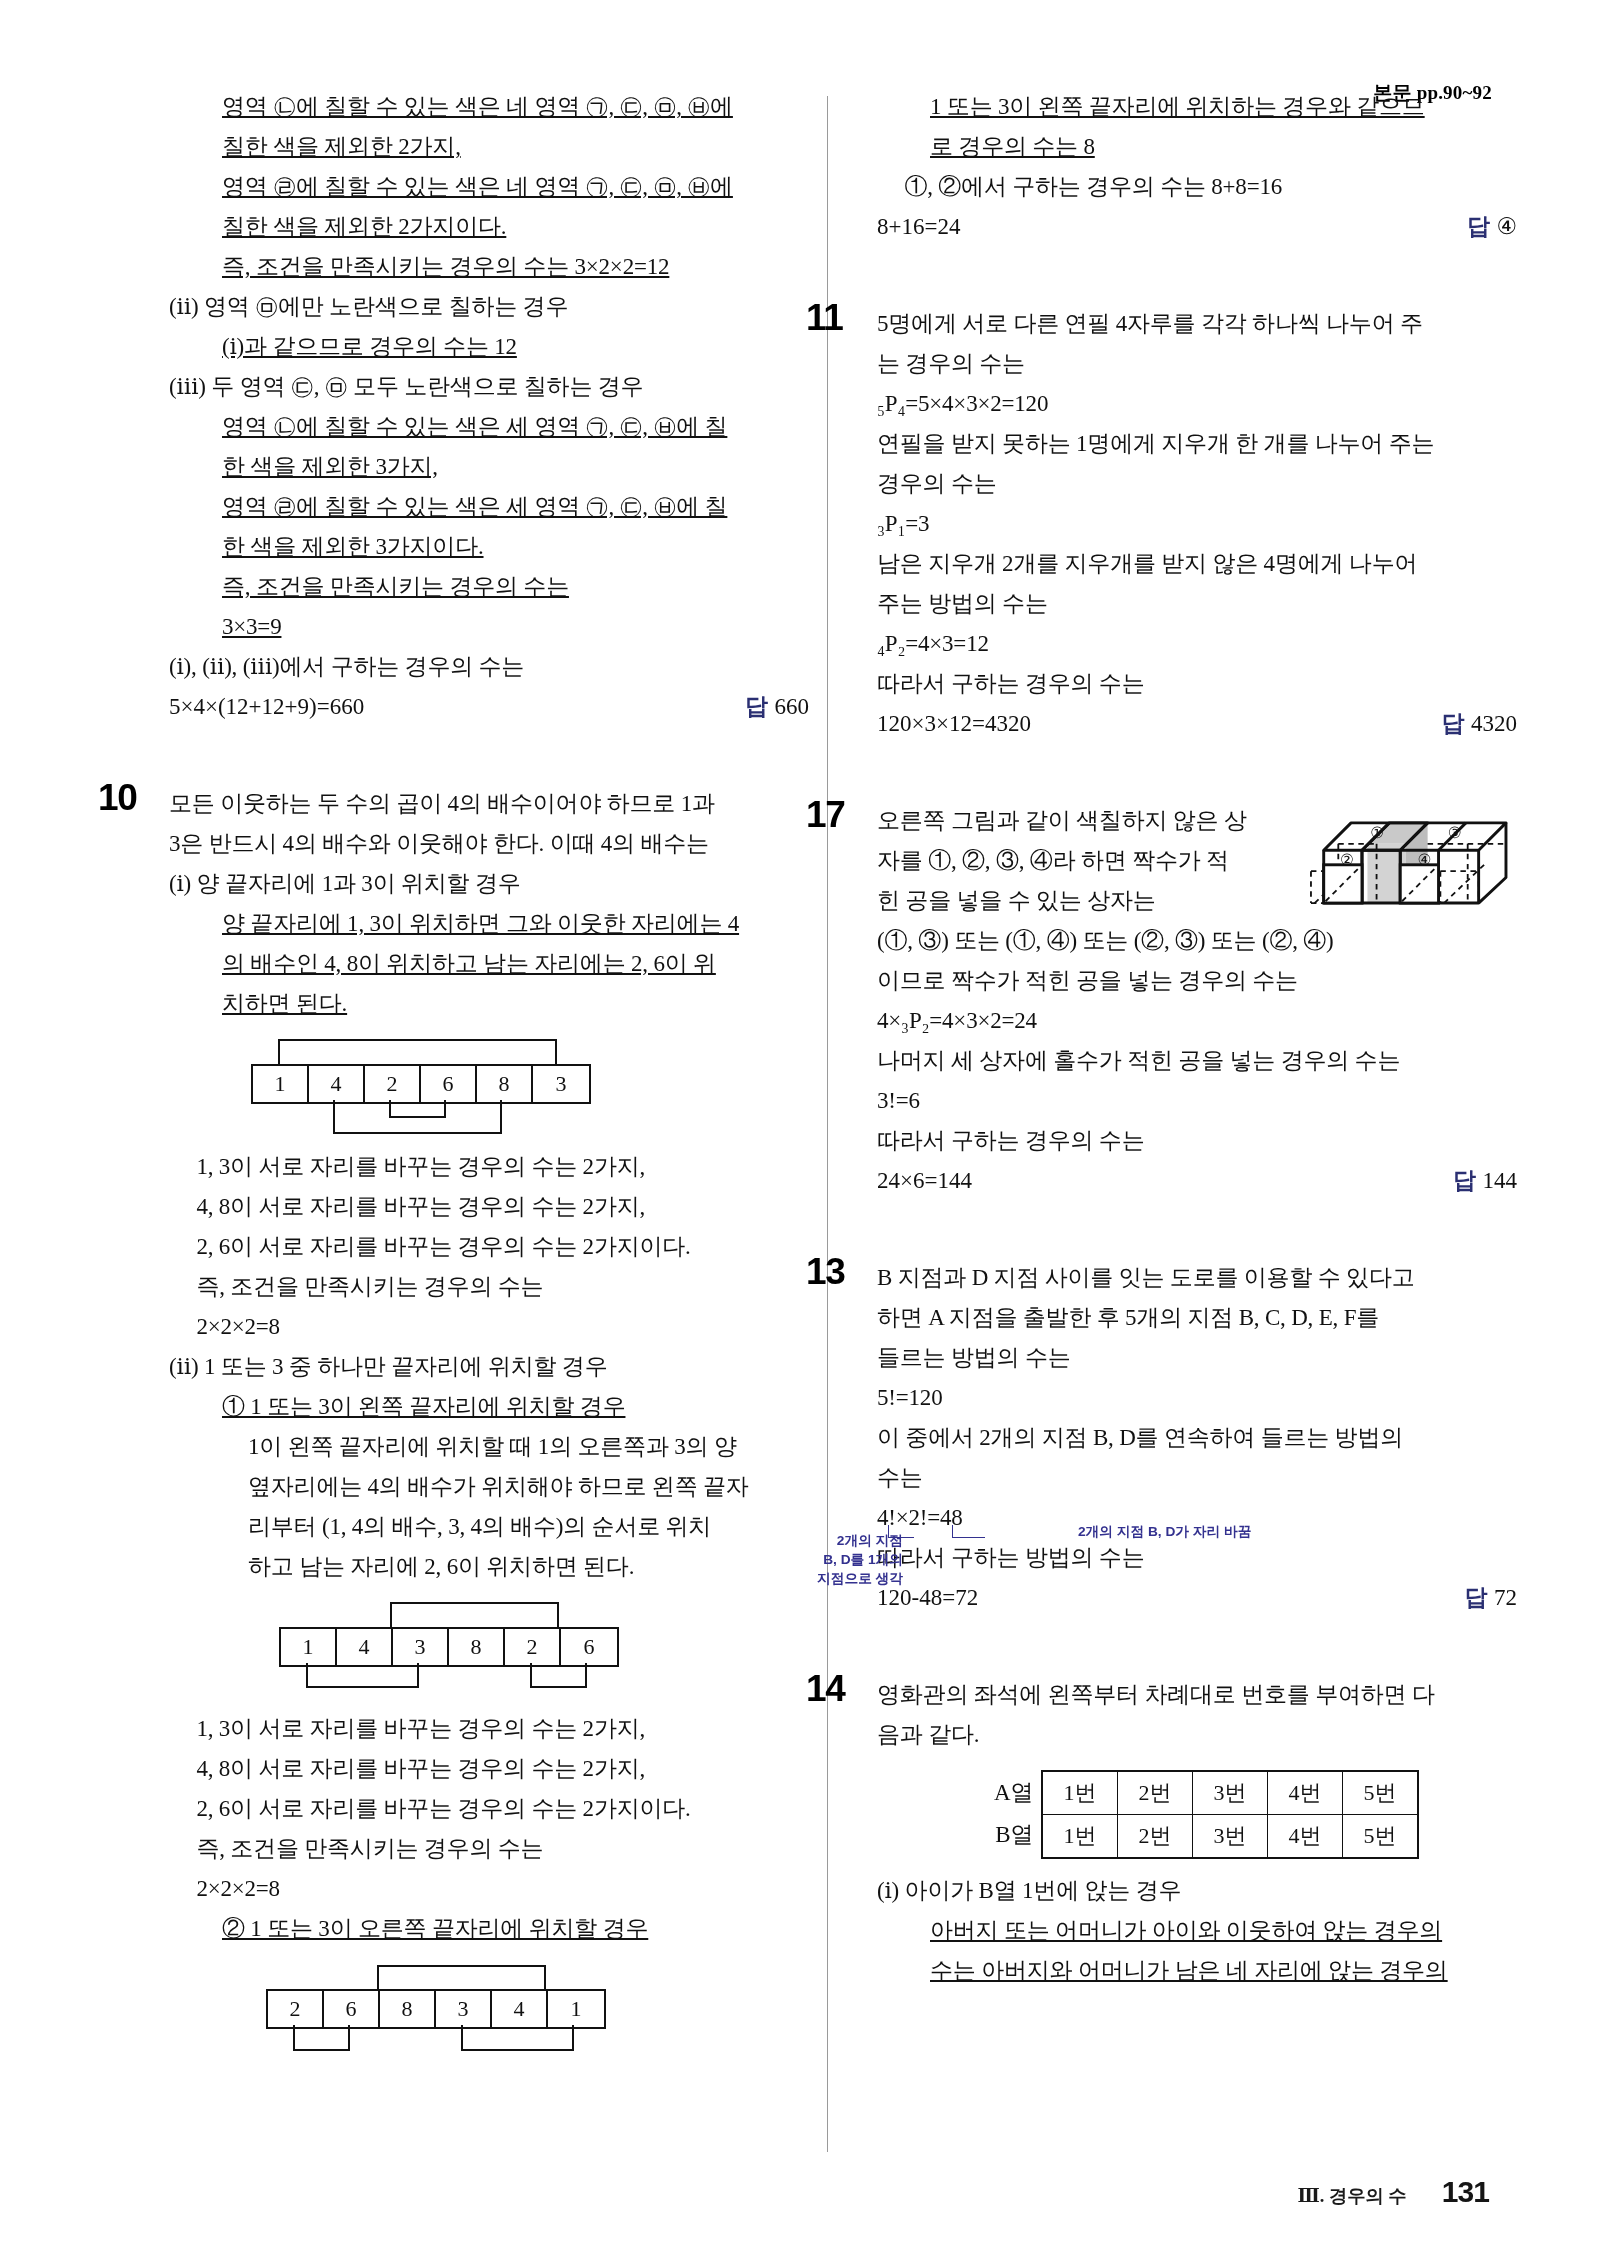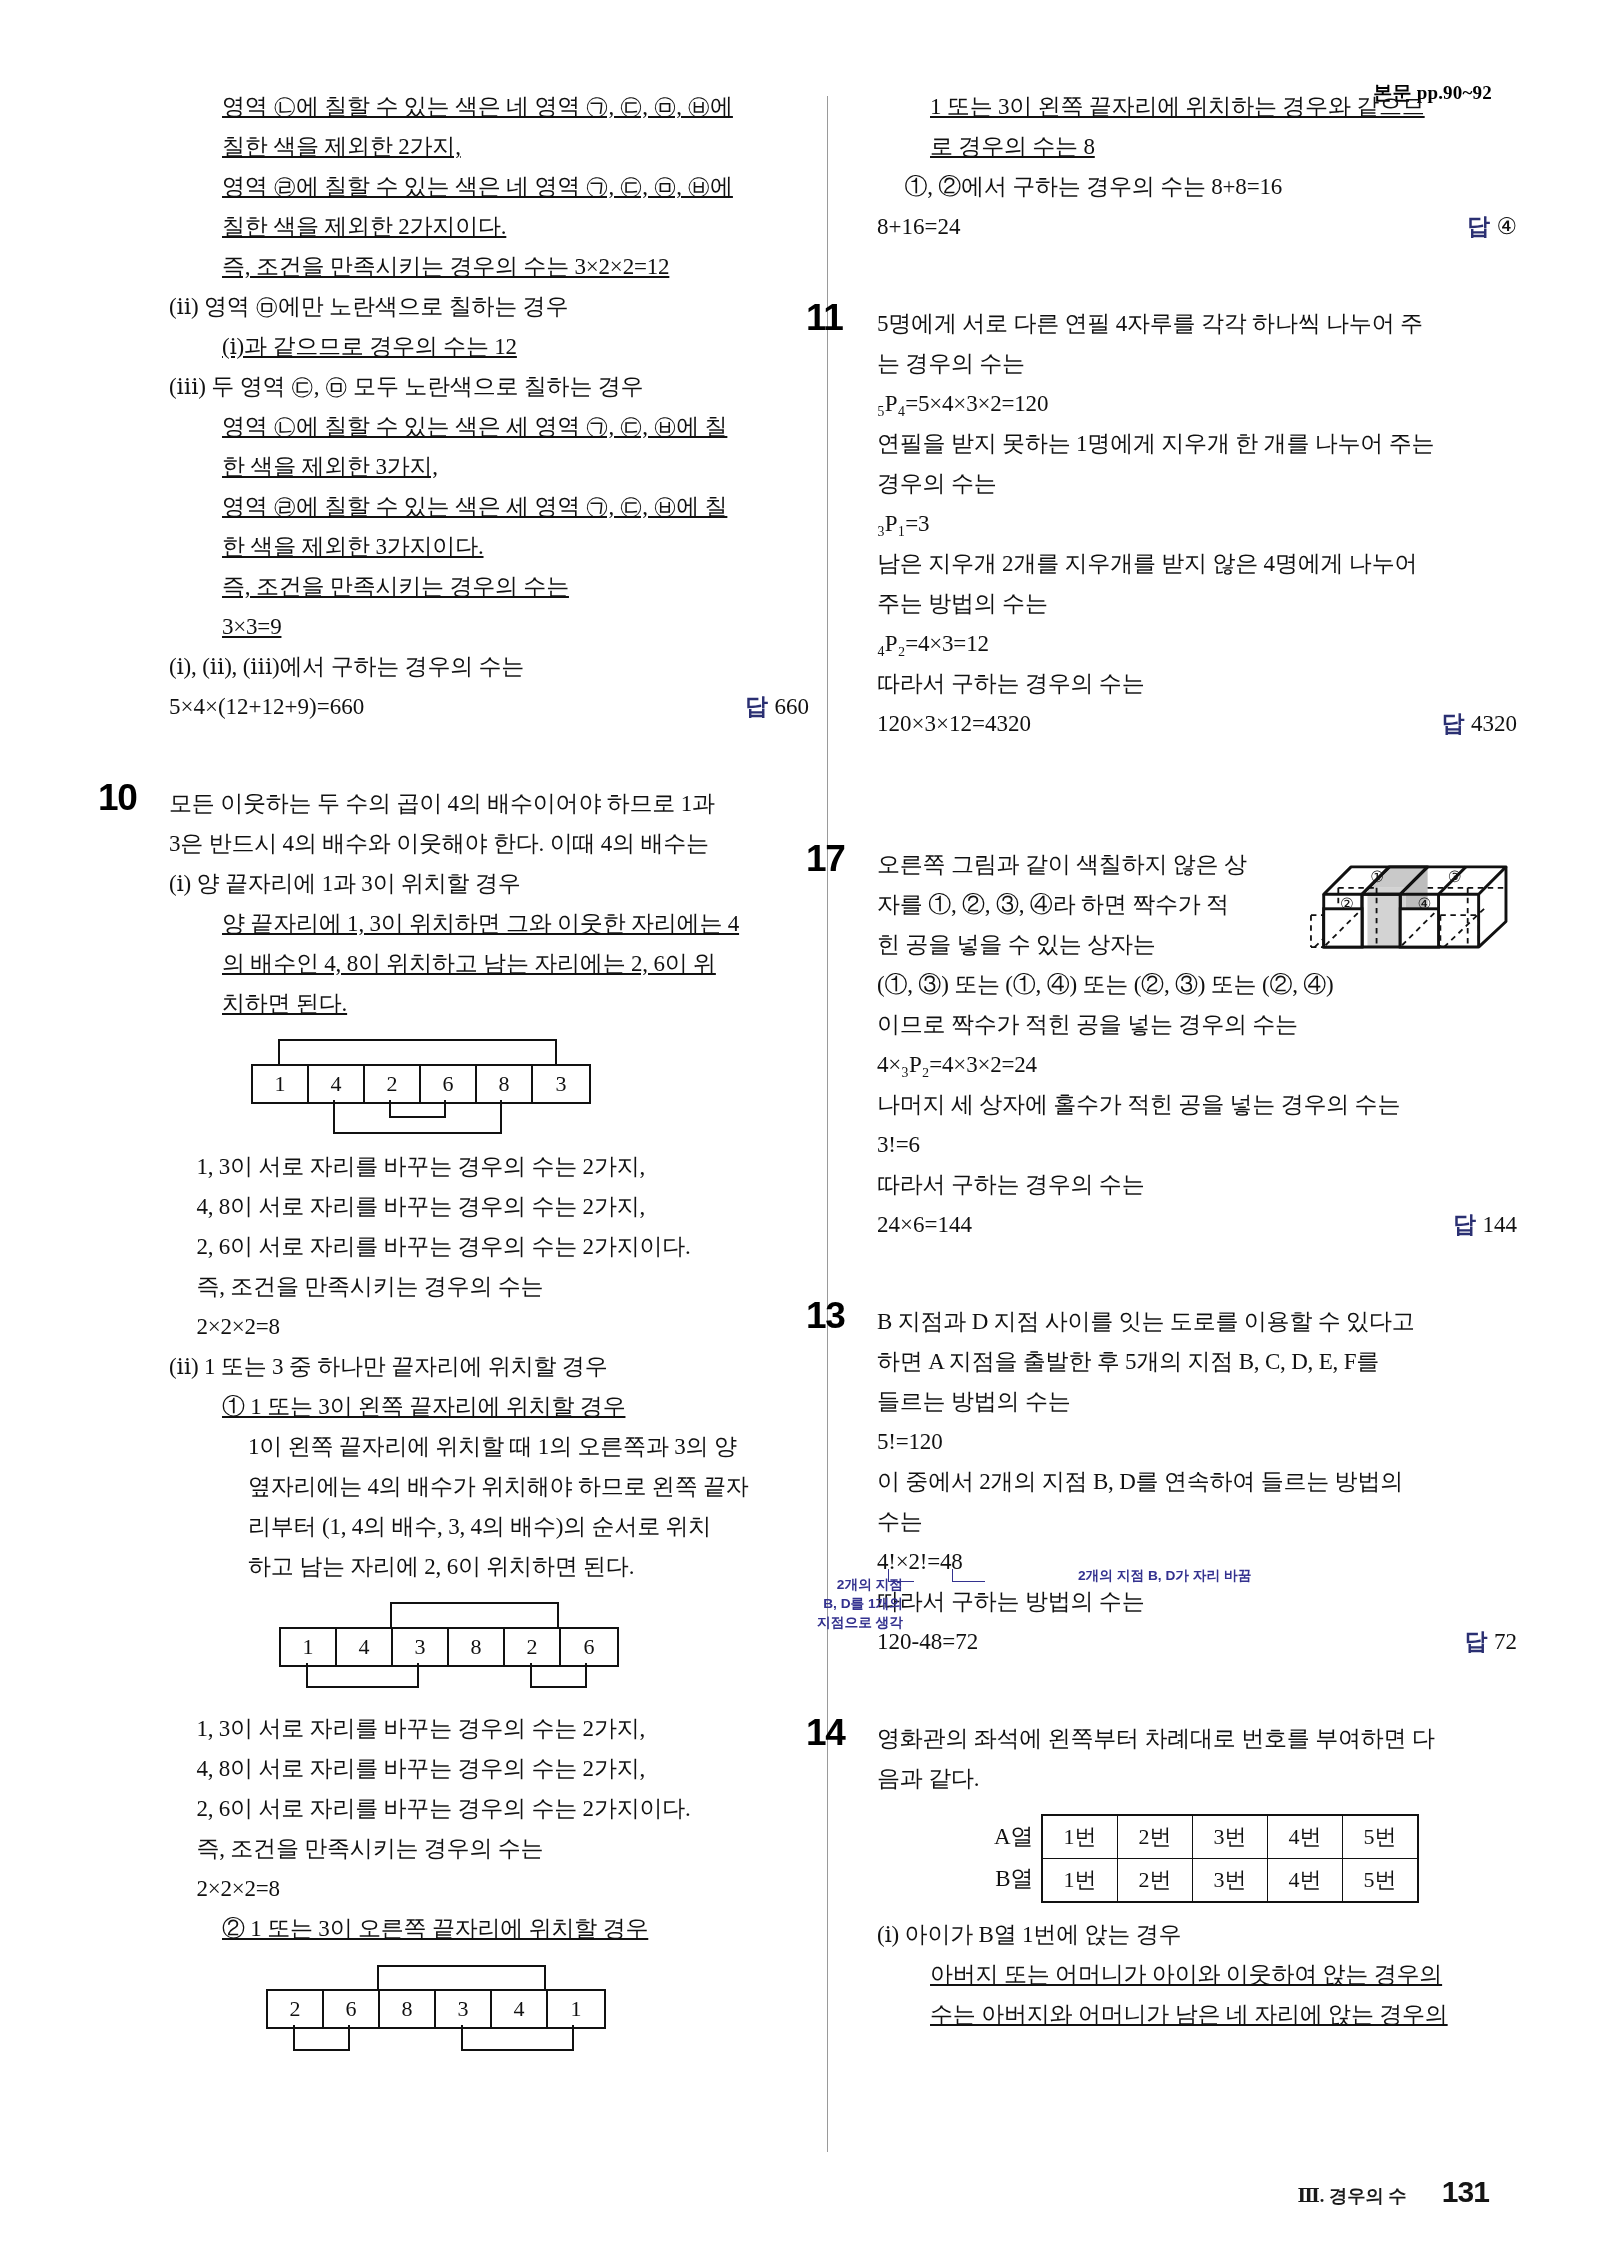--- a/index.html
+++ b/index.html
@@ -434,21 +434,21 @@
               <line x1="124" y1="110" x2="162" y2="72"></line>
             </g>
 
             <text x="89" y="41" font-family="Liberation Sans, sans-serif" font-size="17" fill="#111">①</text>
             <text x="174" y="41" font-family="Liberation Sans, sans-serif" font-size="17" fill="#111">③</text>
             <text x="56" y="70" font-family="Liberation Sans, sans-serif" font-size="17" fill="#111">②</text>
             <text x="141" y="70" font-family="Liberation Sans, sans-serif" font-size="17" fill="#111">④</text>
           </svg>
         </div>
 
-        <div class="line" style="width:393px;margin-top:44px;">오른쪽 그림과 같이 색칠하지 않은 상</div>
+        <div class="line" style="width:393px;">오른쪽 그림과 같이 색칠하지 않은 상</div>
         <div class="line" style="width:393px;">자를 ①, ②, ③, ④라 하면 짝수가 적</div>
         <div class="line">힌 공을 넣을 수 있는 상자는</div>
         <div class="line">(①, ③) 또는 (①, ④) 또는 (②, ③) 또는 (②, ④)</div>
         <div class="line">이므로 짝수가 적힌 공을 넣는 경우의 수는</div>
         <div class="line">4×₃P₂=4×3×2=24</div>
         <div class="line">나머지 세 상자에 홀수가 적힌 공을 넣는 경우의 수는</div>
         <div class="line">3!=6</div>
         <div class="line">따라서 구하는 경우의 수는</div>
         <div class="ansline">
           <span>24×6=144</span>

